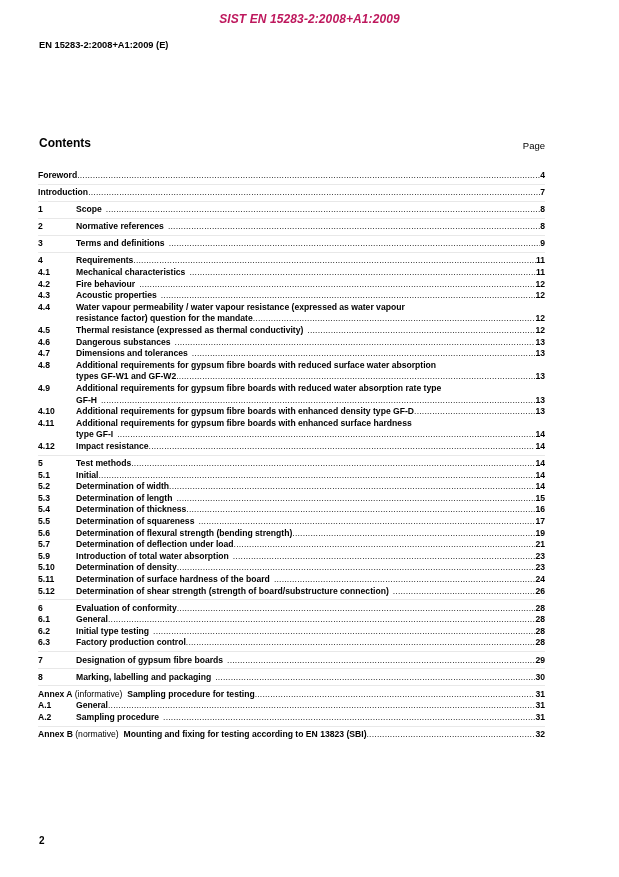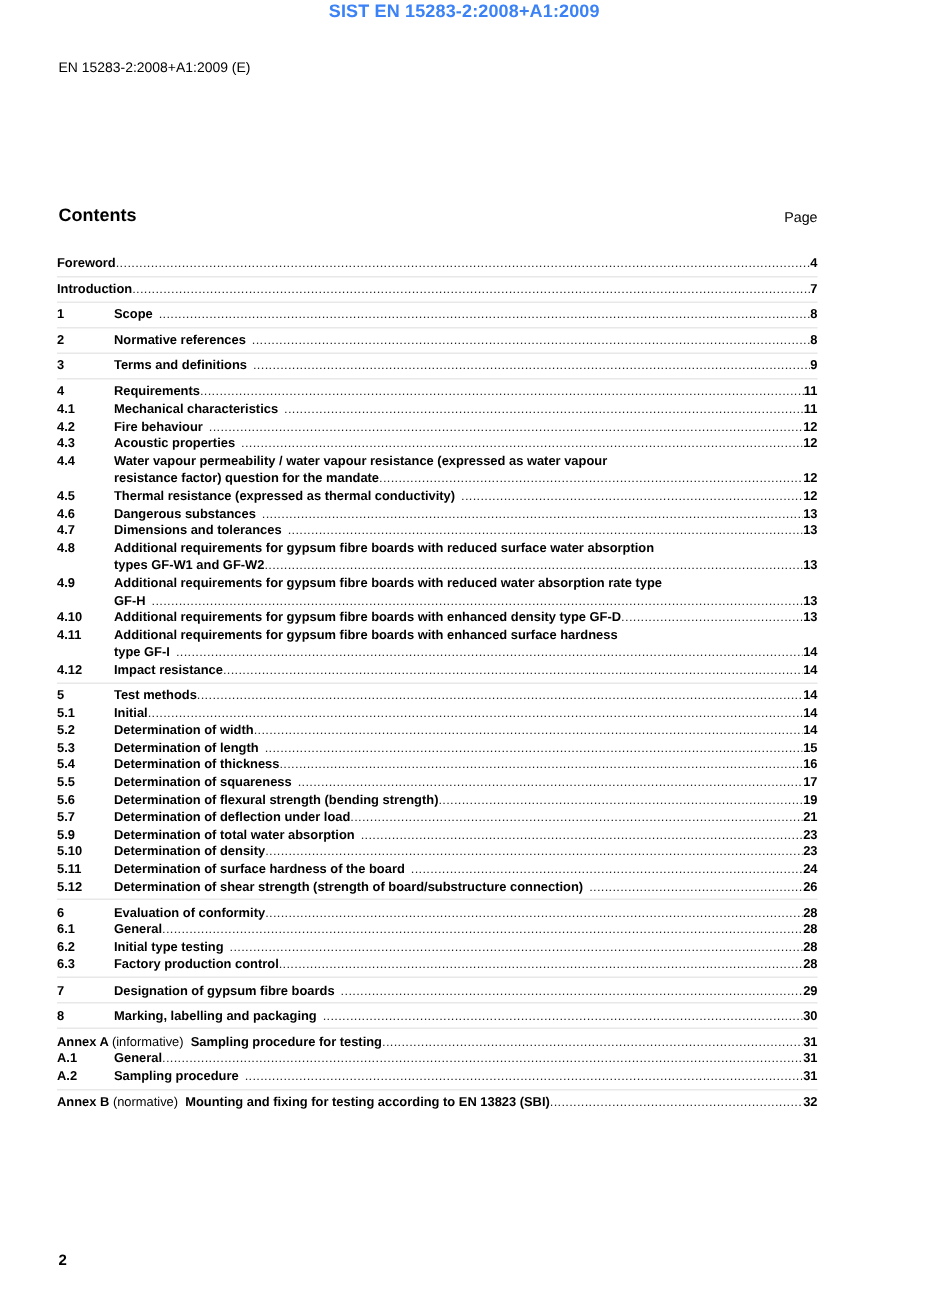--- a/index.html
+++ b/index.html
@@ -1,20 +1,20 @@
 <!DOCTYPE html>
 <html><head>
 <meta charset="utf-8">
 <style>
   html, body { margin: 0; padding: 0; background: #ffffff; }
   body { width: 619px; height: 877px; position: relative; overflow: hidden;
          font-family: "Liberation Sans", sans-serif; color: #000; }
-  .watermark { position: absolute; top: 0; left: 0; width: 619px; text-align: center;
-               font-size: 12px; font-weight: bold; color: #3b82f6; letter-spacing: 0.1px; }
-  .doc-id { position: absolute; top: 40px; left: 39px; font-size: 9.3px; font-weight: normal; }
+  .watermark { position: absolute; top: 12px; left: 0; width: 619px; text-align: center;
+               font-size: 12px; font-weight: bold; color: #be185d; letter-spacing: 0.1px; font-style: italic; }
+  .doc-id { position: absolute; top: 40px; left: 39px; font-size: 9.3px; font-weight: bold; }
   .contents-title { position: absolute; top: 136px; left: 39px; font-size: 12px; font-weight: bold; }
   .page-label { position: absolute; top: 140px; right: 74px; font-size: 9.5px; }
   .toc { position: absolute; top: 170px; left: 38px; width: 507px; font-size: 8.6px; font-weight: bold; }
   .row { display: flex; align-items: flex-end; line-height: 11.6px; position: relative; }
   .row .num { width: 38px; flex: none; }
   .row .body { flex: 1; display: flex; min-width: 0; }
   .row .title { white-space: nowrap; }
   .row .dots { flex: 1; overflow: hidden; white-space: nowrap; font-weight: normal; letter-spacing: 0.2px; color:#222; }
   .row .dots::after { content: "................................................................................................................................................................................................................................"; }
   .row .pg { flex: none; text-align: right; }
@@ -275,21 +275,21 @@
     <span class="num">5.7</span>
     <div class="body">
         <span class="title">Determination of deflection under load</span>
         <span class="dots"></span>
         <span class="pg">21</span>
       </div>
   </div>
   <div class="row">
     <span class="num">5.9</span>
     <div class="body">
-        <span class="title">Determination of total water absorption</span>
+        <span class="title">Introduction of total water absorption</span>
         <span class="gap"></span>
         <span class="dots"></span>
         <span class="pg">23</span>
       </div>
   </div>
   <div class="row">
     <span class="num">5.10</span>
     <div class="body">
         <span class="title">Determination of density</span>
         <span class="dots"></span>

